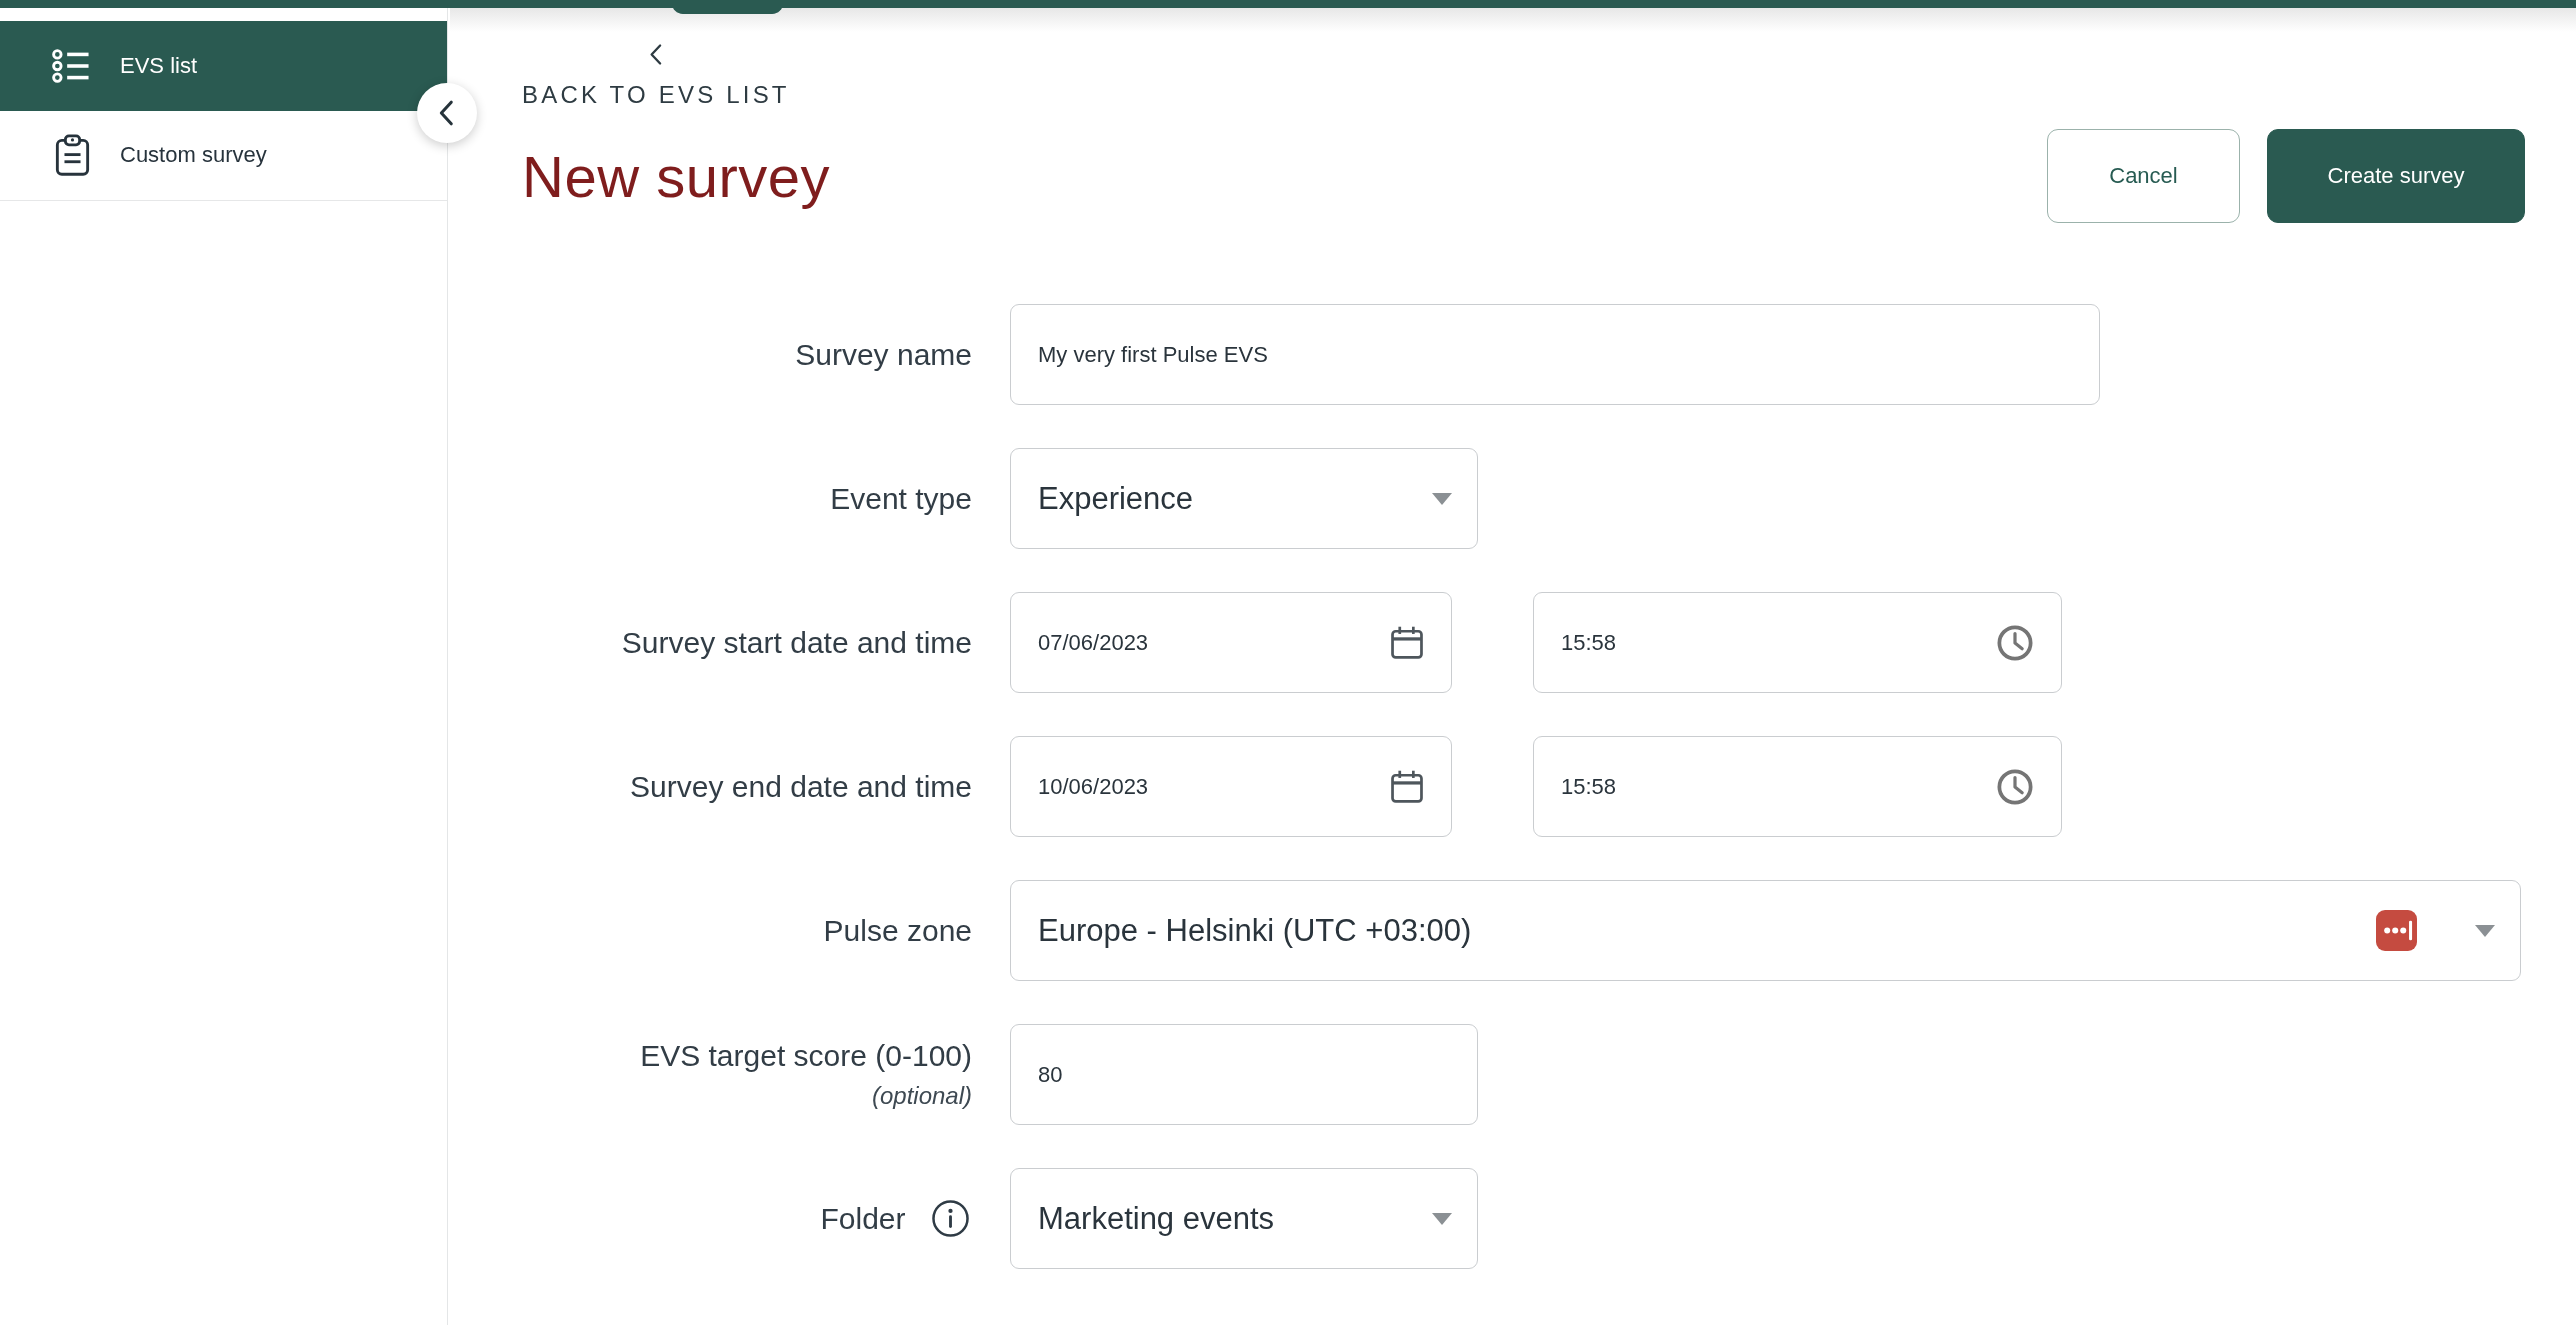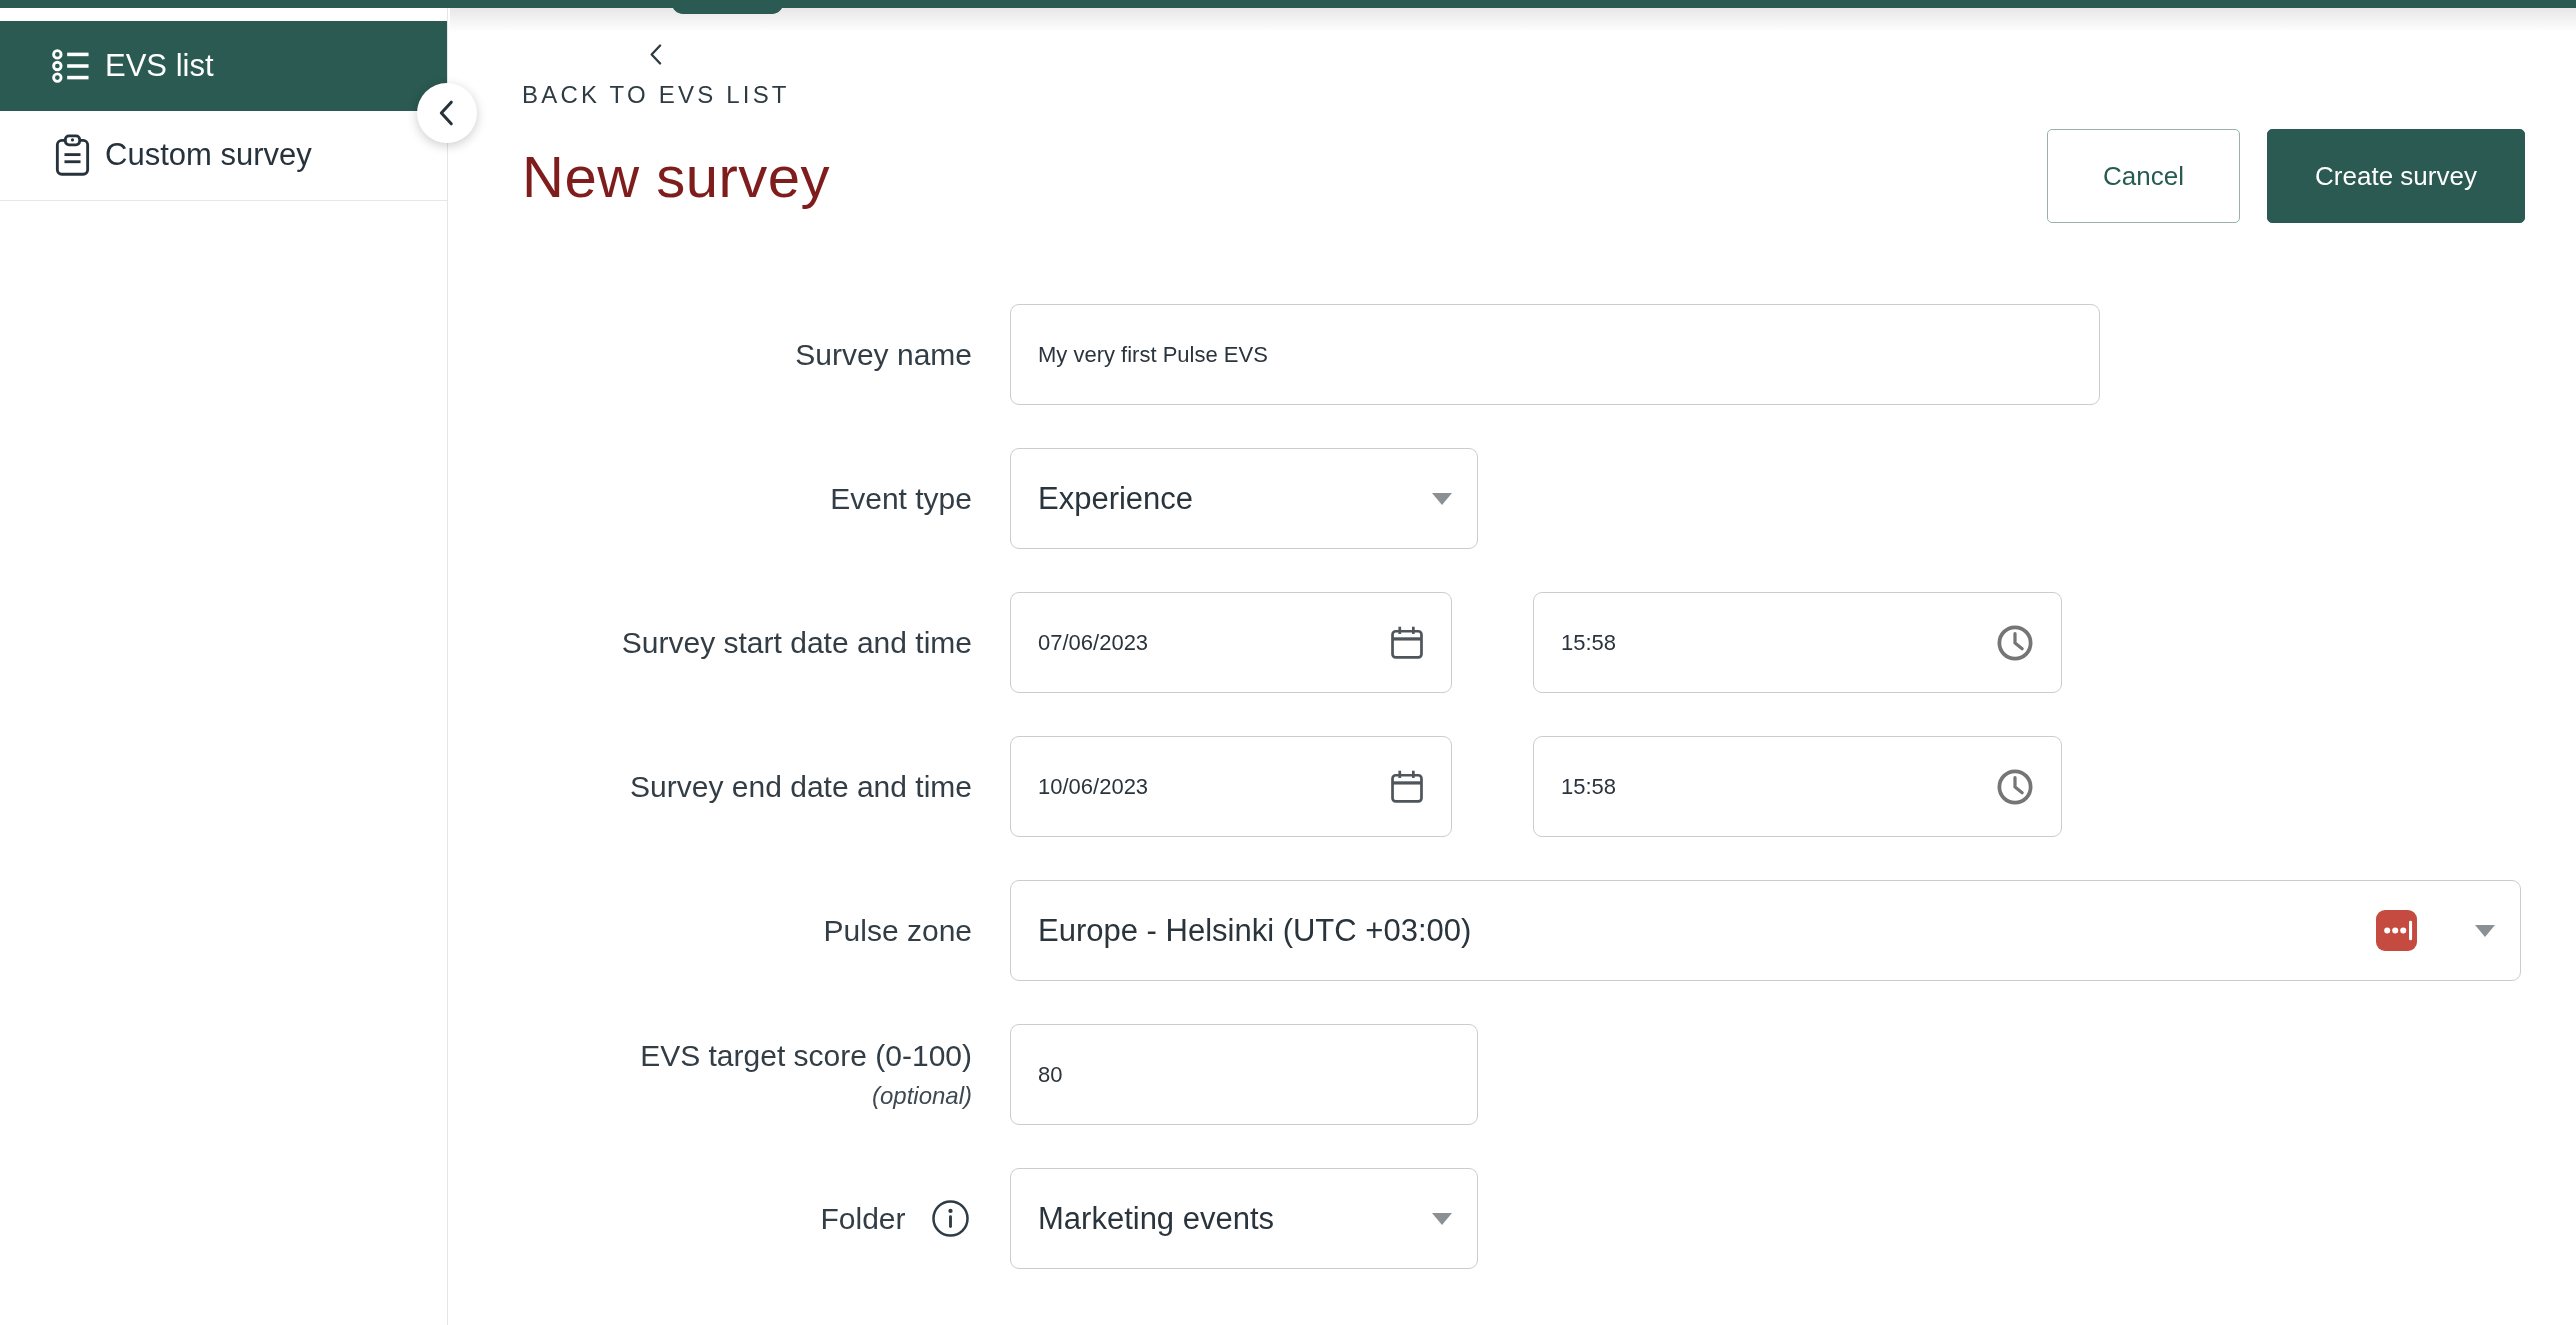--- a/index.html
+++ b/index.html
@@ -12,22 +12,22 @@
   
   .topbar { position:absolute; top:0; left:0; width:2576px; height:8px; background:#2A5A51; z-index:40; }
   .topbar-notch { position:absolute; top:0; left:672px; width:111px; height:14.4px; background:#2A5A51; border-radius:0 0 10.8px 10.8px; }
 
   
   .sidebar {
     position:absolute; top:8px; left:0; bottom:0; width:448px;
     background:#ffffff; border-right:1.8px solid #E4E6E7; z-index:20;
   }
   .side-item {
-    height:90px; display:flex; align-items:center; gap:12px;
-    padding-left:52px; font-size:31px; color:#27333C; cursor:pointer;
+    height:90px; display:flex; align-items:center; gap:27px;
+    padding-left:52px; font-size:22px; color:#27333C; cursor:pointer;
   }
   .side-item.active { background:#2A5A51; color:#ffffff; margin-top:12.6px; }
   .side-item.plain  { border-bottom:1.8px solid #E6E7E8; }
   .side-item .ic { flex:0 0 auto; display:flex; }
 
   .collapse-btn {
     position:absolute; left:417px; top:83px; width:60px; height:60px;
     background:#ffffff; border-radius:50%; z-index:30;
     box-shadow:0 2.7px 10.8px rgba(0,0,0,0.20);
     display:flex; align-items:center; justify-content:center; cursor:pointer;
@@ -45,21 +45,21 @@
     cursor:pointer; height:31px;flex-direction:column;
   }
   .back-label { font-size:24px; letter-spacing:3.2px; color:#2E3B42; }
 
   .header-row {
     margin:56px 51px 0 72px; display:flex; align-items:center; justify-content:space-between;
     height:94px;
   }
   .page-title { font-size:58px; font-weight:400; color:#7f1d1d; letter-spacing:0.5px; }
   .btns { display:flex; gap:27px; height:94px; }
-  .btn { border-radius:5px; font-size:26px; display:flex; align-items:center; justify-content:center; cursor:pointer; height:94px; font-family:inherit; }
+  .btn { border-radius:11px; font-size:22px; display:flex; align-items:center; justify-content:center; cursor:pointer; height:94px; font-family:inherit; }
   .btn-cancel { width:193px; background:#ffffff; border:1.8px solid #9BB2AB; color:#275B52; }
   .btn-create { width:258px; background:#2A5A51; border:1.8px solid #2A5A51; color:#ffffff; }
 
   
   .form { margin-top:81px; }
   .row { display:flex; align-items:center; margin-bottom:43px; }
   .row-label {
     flex:0 0 522px; text-align:right; font-size:30px; color:#323D46;
     display:flex; flex-direction:column; align-items:flex-end; justify-content:center; gap:9px;
   }

